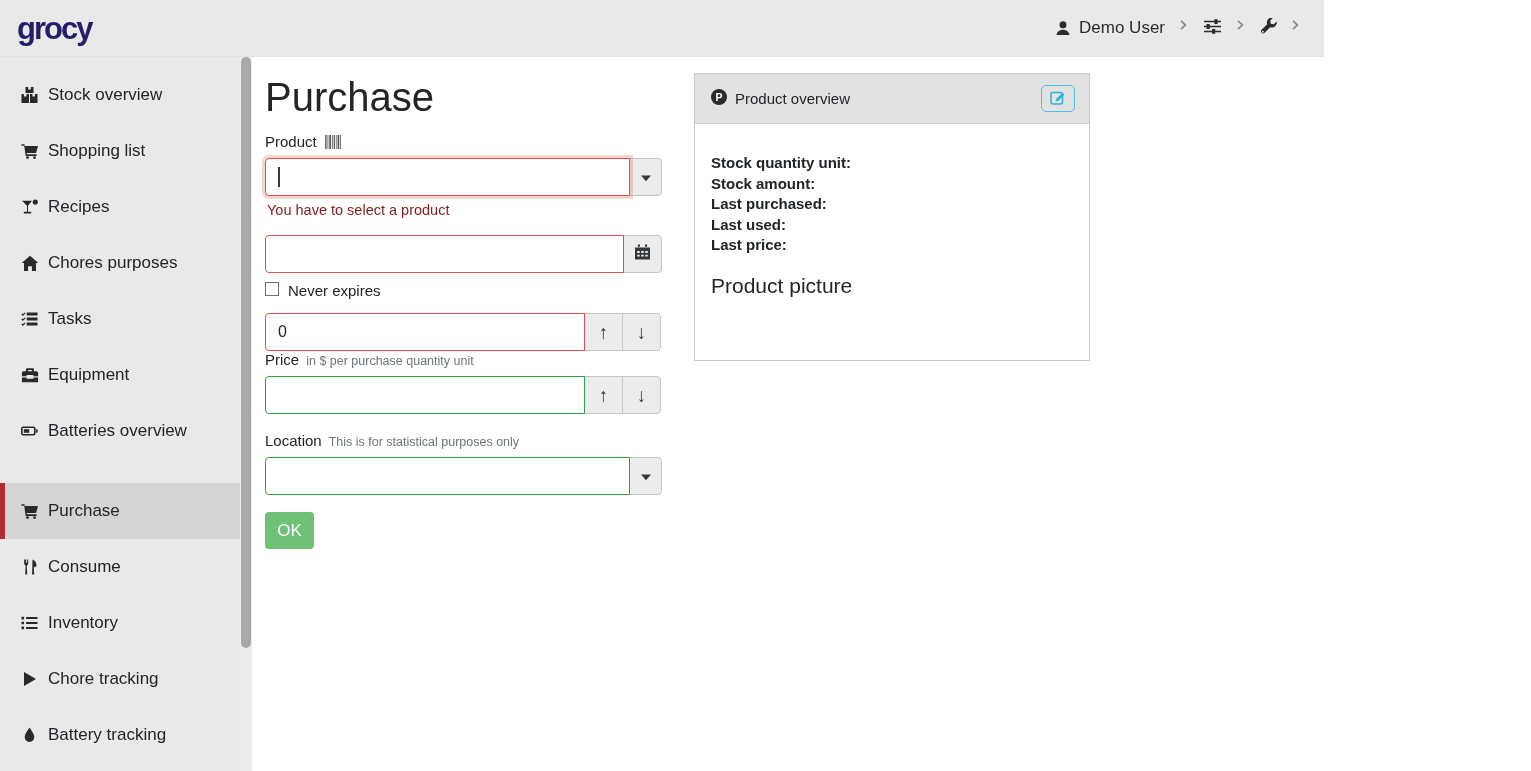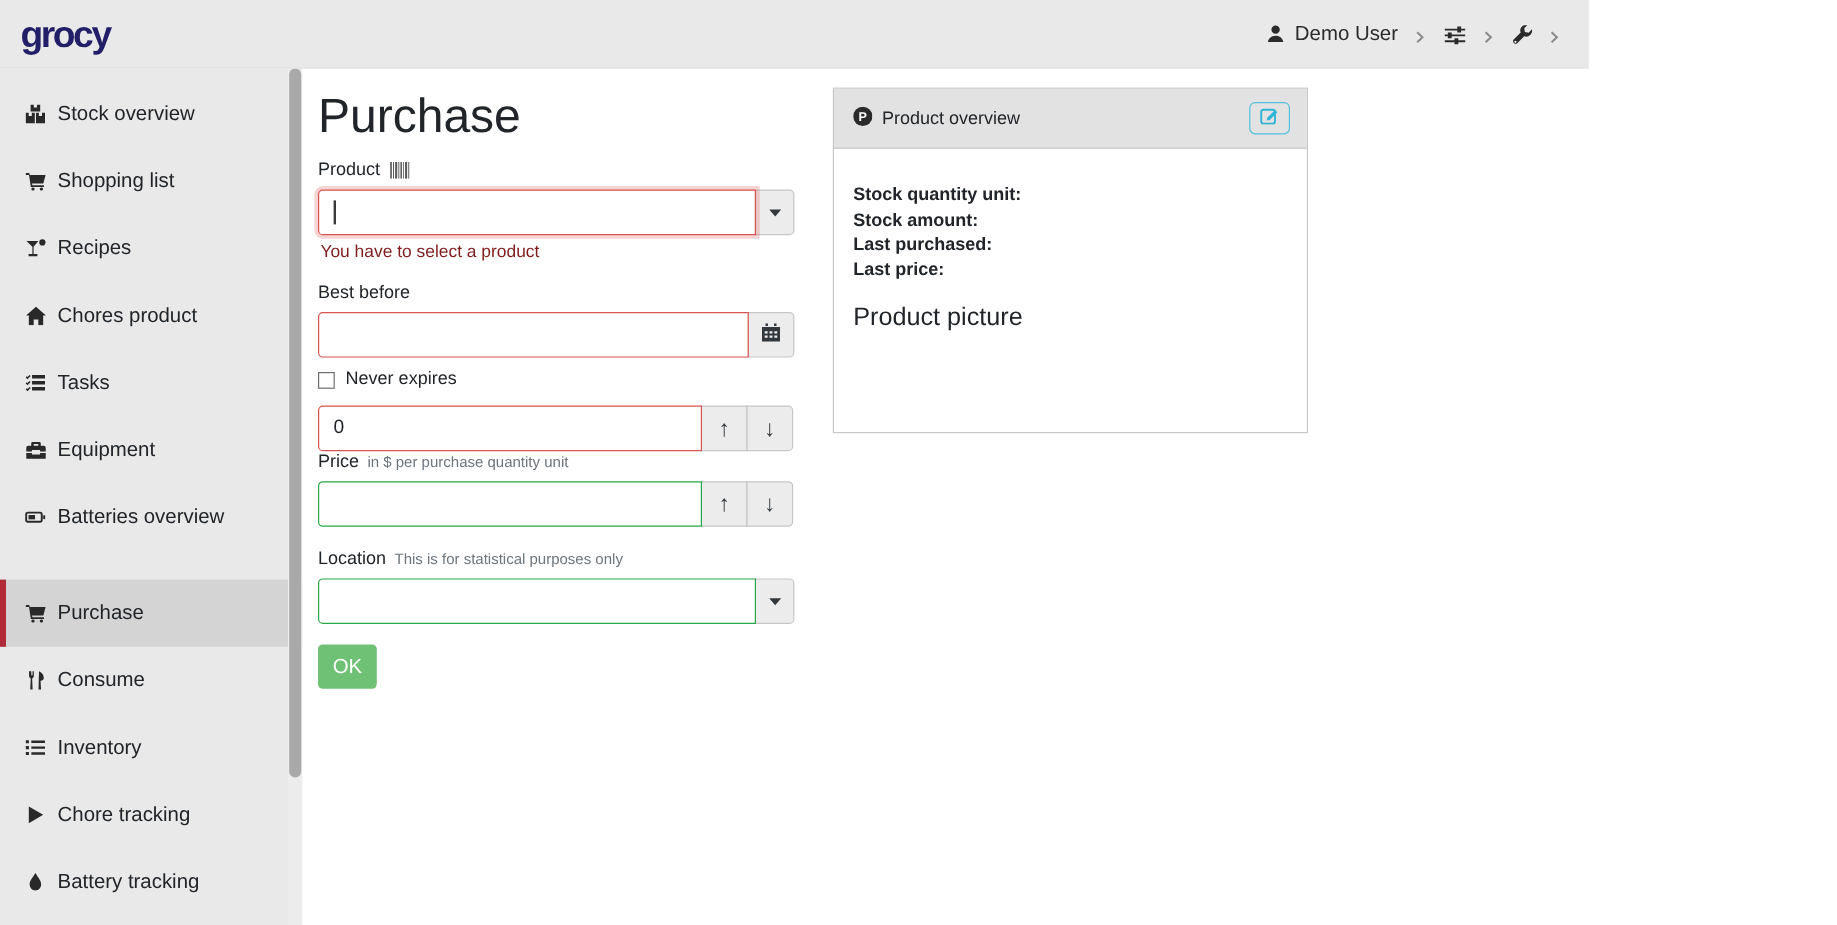--- a/index.html
+++ b/index.html
@@ -1,21 +1,21 @@
 <!DOCTYPE html>
 <html><head>
 <meta charset="utf-8">
 <style>
   * { margin:0; padding:0; box-sizing:border-box; }
   html,body { width:1531px; height:771px; font-family:"Liberation Sans", sans-serif; background:#fff; overflow:hidden; }
 
   
   .topbar { position:absolute; left:0; top:0; width:1324px; height:57px; background:#e9e9e9; border-bottom:1px solid #e2e2e2; display:flex; align-items:center; justify-content:space-between; padding:0 22px 0 17px; z-index:5; }
   .logo { font-size:31px; font-weight:700; color:#221e68; letter-spacing:-2px; line-height:1; }
-  .topbar-right { display:flex; align-items:flex-end; gap:13px; }
+  .topbar-right { display:flex; align-items:flex-start; gap:13px; }
   .top-item { display:flex; align-items:center; gap:8px; color:#2b2b2b; font-size:17px; cursor:pointer; }
   .chev { display:flex; align-items:center; }
   .top-ic svg { display:block; }
 
   
   .sidebar { position:absolute; left:0; top:57px; width:252px; height:714px; background:#e9e9e9; }
   .nav { padding-top:10px; }
   .nav-item { height:56px; display:flex; align-items:center; padding-left:20px; font-size:17px; color:#212529; cursor:pointer; }
   .nav-item.group-start { margin-top:24px; }
   .nav-item.active { background:#d4d4d4; border-left:5px solid #b02a37; padding-left:15px; }
@@ -43,21 +43,21 @@
   .inwrap { position:relative; flex:0 0 auto; display:flex; }
   .caret-cursor { position:absolute; left:13px; top:9px; width:1.5px; height:20px; background:#3a3a3a; z-index:2; }
 
   .append-btn { height:38px; background:#ececec; border:1px solid #c6c6c6; margin-left:-1px; display:flex; align-items:center; justify-content:center; cursor:pointer; color:#33383d; z-index:0; }
   .append-btn:last-child { border-radius:0 4px 4px 0; }
   .w33 { width:33px; } .w39 { width:39px; }
   .spin { font-size:19px; font-weight:bold; color:#383d41; line-height:1; }
 
   .error-text { color:#7f1d1d; font-size:14.5px; margin:6px 2px 17px; }
 
-  .check-row { display:flex; align-items:flex-end; margin:9px 0 14px; }
+  .check-row { display:flex; align-items:flex-start; margin:9px 0 14px; }
   .checkbox { width:14px; height:14px; border:1.5px solid #6f6f6f; background:#fff; display:inline-block; margin-right:9px; }
   .check-label { font-size:15px; color:#212529; }
 
   .ok-btn { margin-top:17px; width:49px; height:37px; background:#6ec175; color:#fff; font-size:17px; border:none; border-radius:4px; cursor:pointer; font-family:"Liberation Sans",sans-serif; }
 
   
   .card { position:absolute; left:442px; top:16px; width:396px; height:288px; background:#fff; border:1px solid #c9c9c9; }
   .card-header { height:50px; background:#e2e2e2; border-bottom:1px solid #c9c9c9; display:flex; align-items:center; justify-content:space-between; padding:0 14px 0 16px; }
   .card-title { display:flex; align-items:center; gap:8px; font-size:15px; color:#212529; }
   .edit-btn { width:34px; height:27px; border:1.5px solid #53c0de; border-radius:5px; background:transparent; display:flex; align-items:center; justify-content:center; cursor:pointer; }
@@ -139,21 +139,21 @@
           </svg>
         </span>
         <span class="nav-label">Recipes</span>
       </div>
       <div class="nav-item">
         <span class="nav-icon">
           <svg width="18" height="16" viewBox="0 0 16 15" fill="#292929">
             <path d="M8 .6l7.8 6.8h-2.2V15H9.8v-4.4H6.2V15H2.4V7.4H.2z"></path>
           </svg>
         </span>
-        <span class="nav-label">Chores product</span>
+        <span class="nav-label">Chores purposes</span>
       </div>
       <div class="nav-item">
         <span class="nav-icon">
           <svg width="17" height="16" viewBox="0 0 16 16" fill="#292929">
             <path d="M5.2 1.6h10.8v2.8H5.2zM5.2 6.6h10.8v2.8H5.2zM5.2 11.6h10.8v2.8H5.2z"></path>
             <path d="M.3 3l1.1 1.1 2.2-2.2" stroke="#292929" stroke-width="1.3" fill="none"></path>
             <path d="M.3 8l1.1 1.1 2.2-2.2" stroke="#292929" stroke-width="1.3" fill="none"></path>
             <path d="M.3 13l1.1 1.1 2.2-2.2" stroke="#292929" stroke-width="1.3" fill="none"></path>
           </svg>
         </span>
@@ -251,23 +251,20 @@
                 <path d="M0 1h12L6 8z"></path>
               </svg>
           </span>
         </div>
       </div>
       <div class="error-text">You have to select a product</div>
     </div>
 
     
     <div class="fgroup">
-      <div class="flabel-row">
-        <span class="flabel">Best before</span>
-      </div>
       <div class="igroup">
         <input class="tinput err" style="width: 359px;" value="">
         <div class="append-btn w39">
           <span>
             <svg width="15" height="16" viewBox="0 0 16 16" fill="#33383d">
                 <path fill-rule="evenodd" d="M3.1 0h2.2v2.4H3.1zM10.7 0h2.2v2.4h-2.2zM0 3.2h16V16H0zM2.4 7v2h2.6V7zM6.7 7v2h2.6V7zM11 7v2h2.6V7zM2.4 10.8v2h2.6v-2zM6.7 10.8v2h2.6v-2zM11 10.8v2h2.6v-2z"></path>
               </svg>
           </span>
         </div>
       </div>
@@ -346,20 +343,21 @@
               <path d="M6.2 9.9l6.3-6.3 2 2-6.3 6.3-2.6.6z" fill="#31b5d6"></path>
             </svg>
         </span>
       </div>
     </div>
     <div class="card-body">
       <div>
           <div class="ov-field">Stock quantity unit:</div>
           <div class="ov-field">Stock amount:</div>
           <div class="ov-field">Last purchased:</div>
+          <div class="ov-field">Last used:</div>
           <div class="ov-field">Last price:</div>
         </div>
       <div>
           <div class="ov-section">Product picture</div>
         </div>
     </div>
   </div>
 </div>
 
 </body></html>

